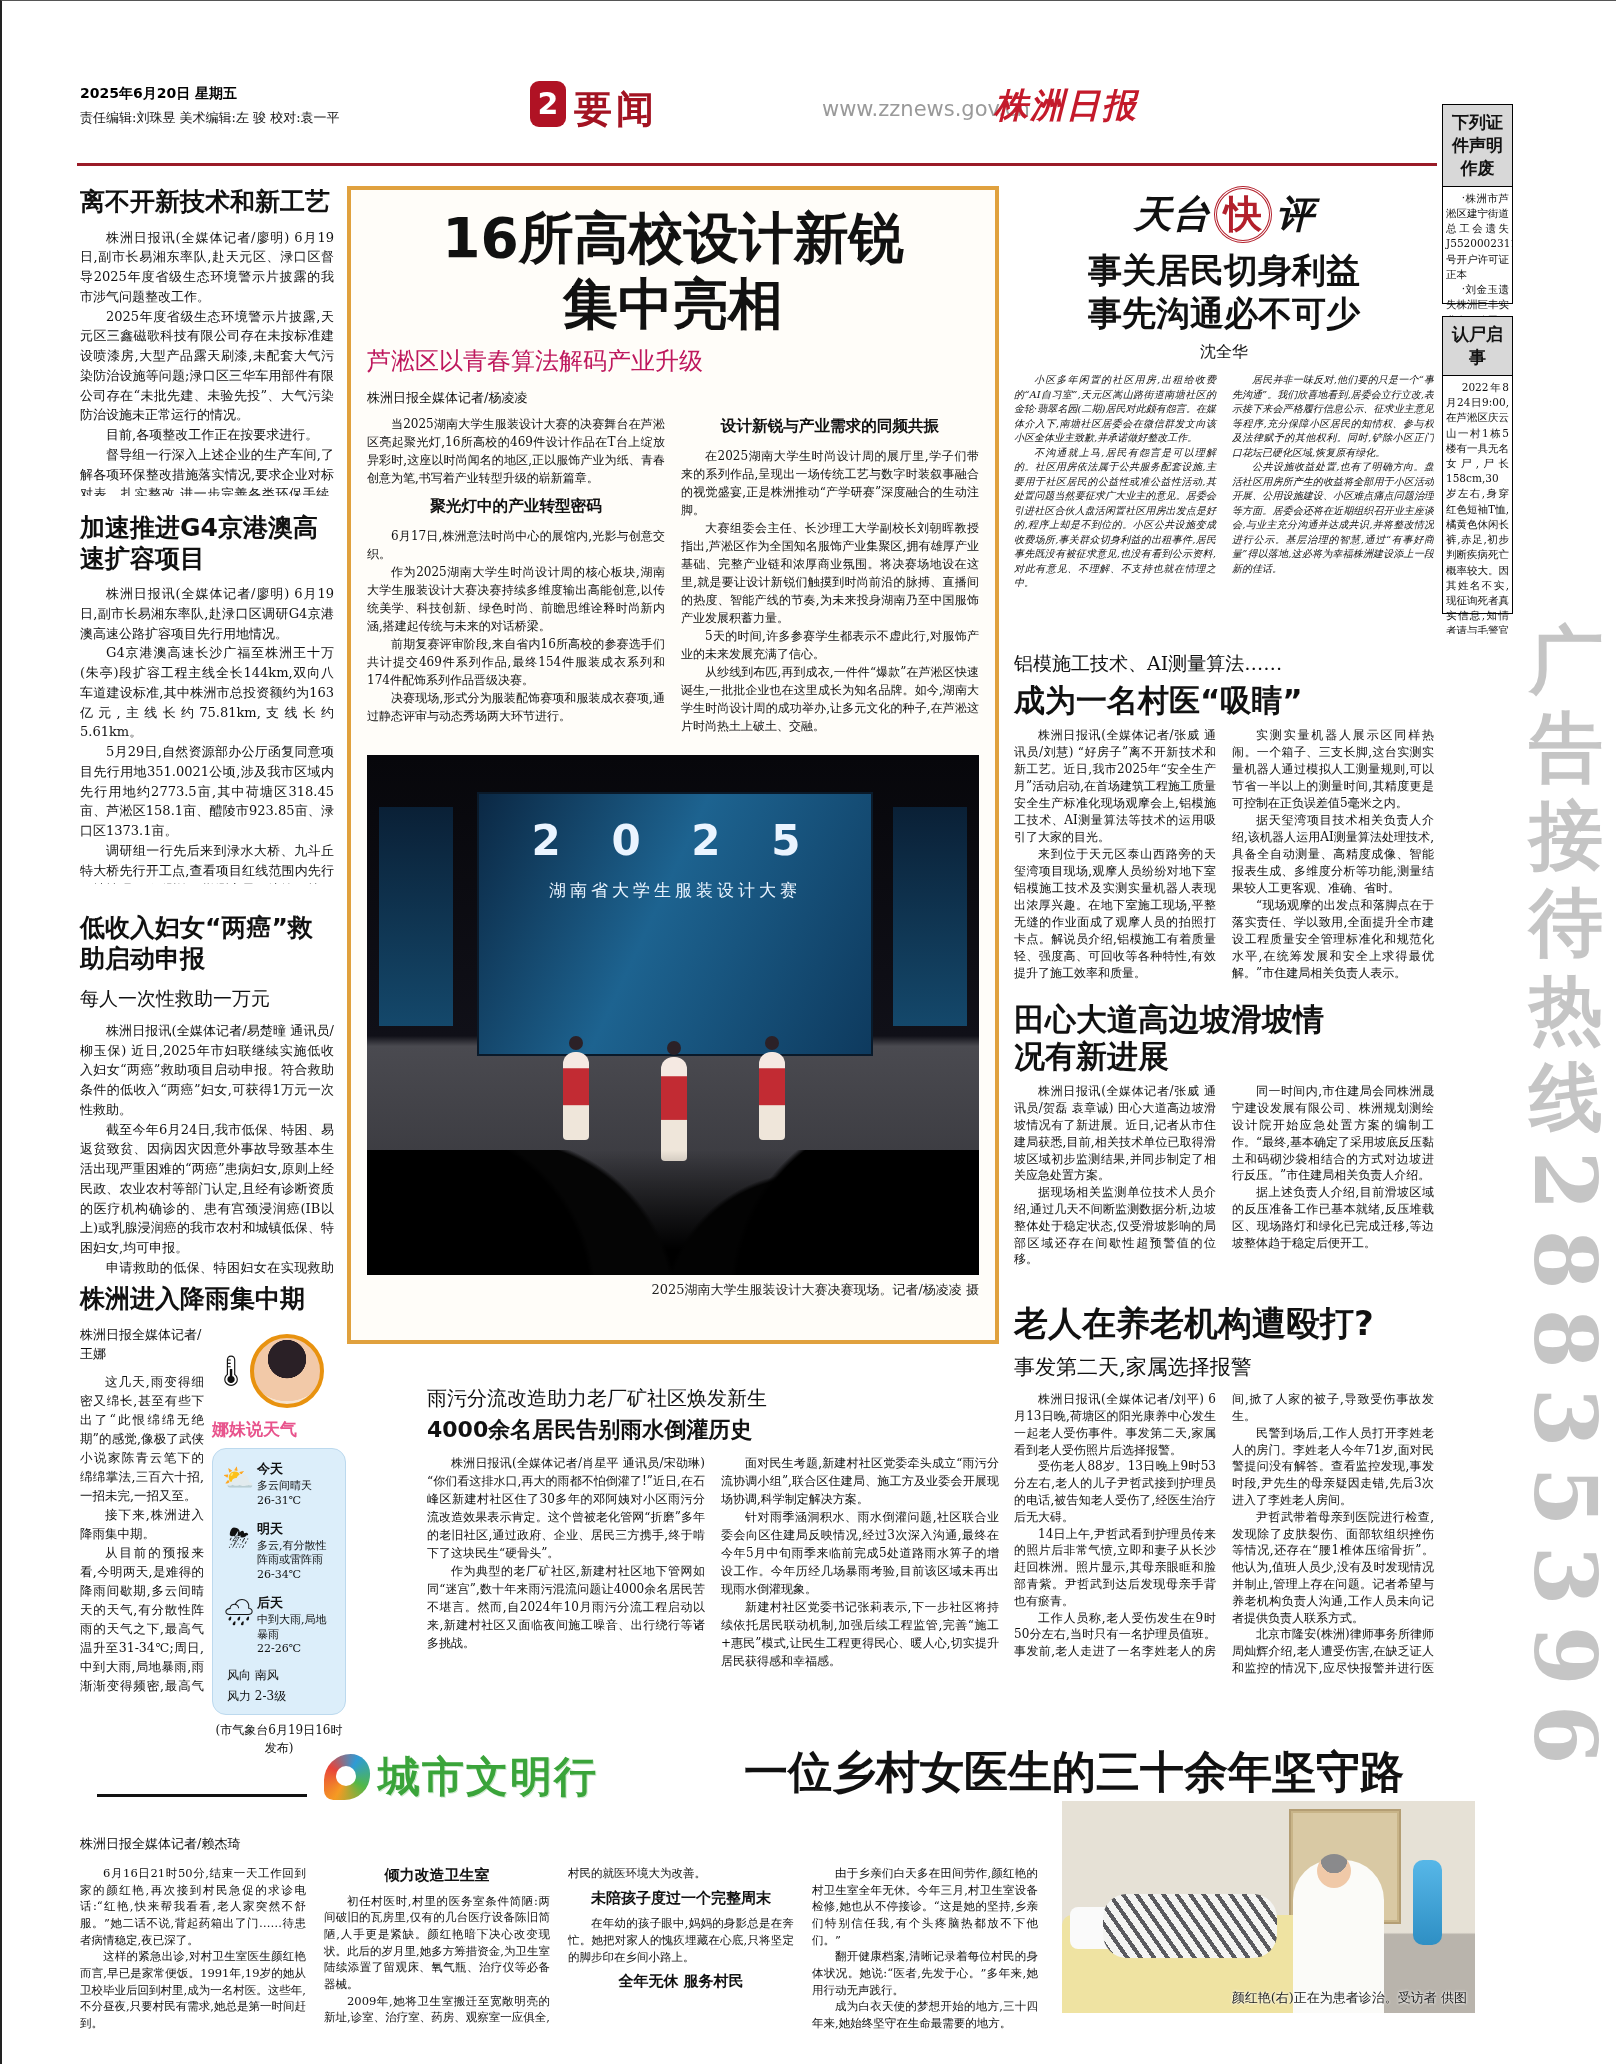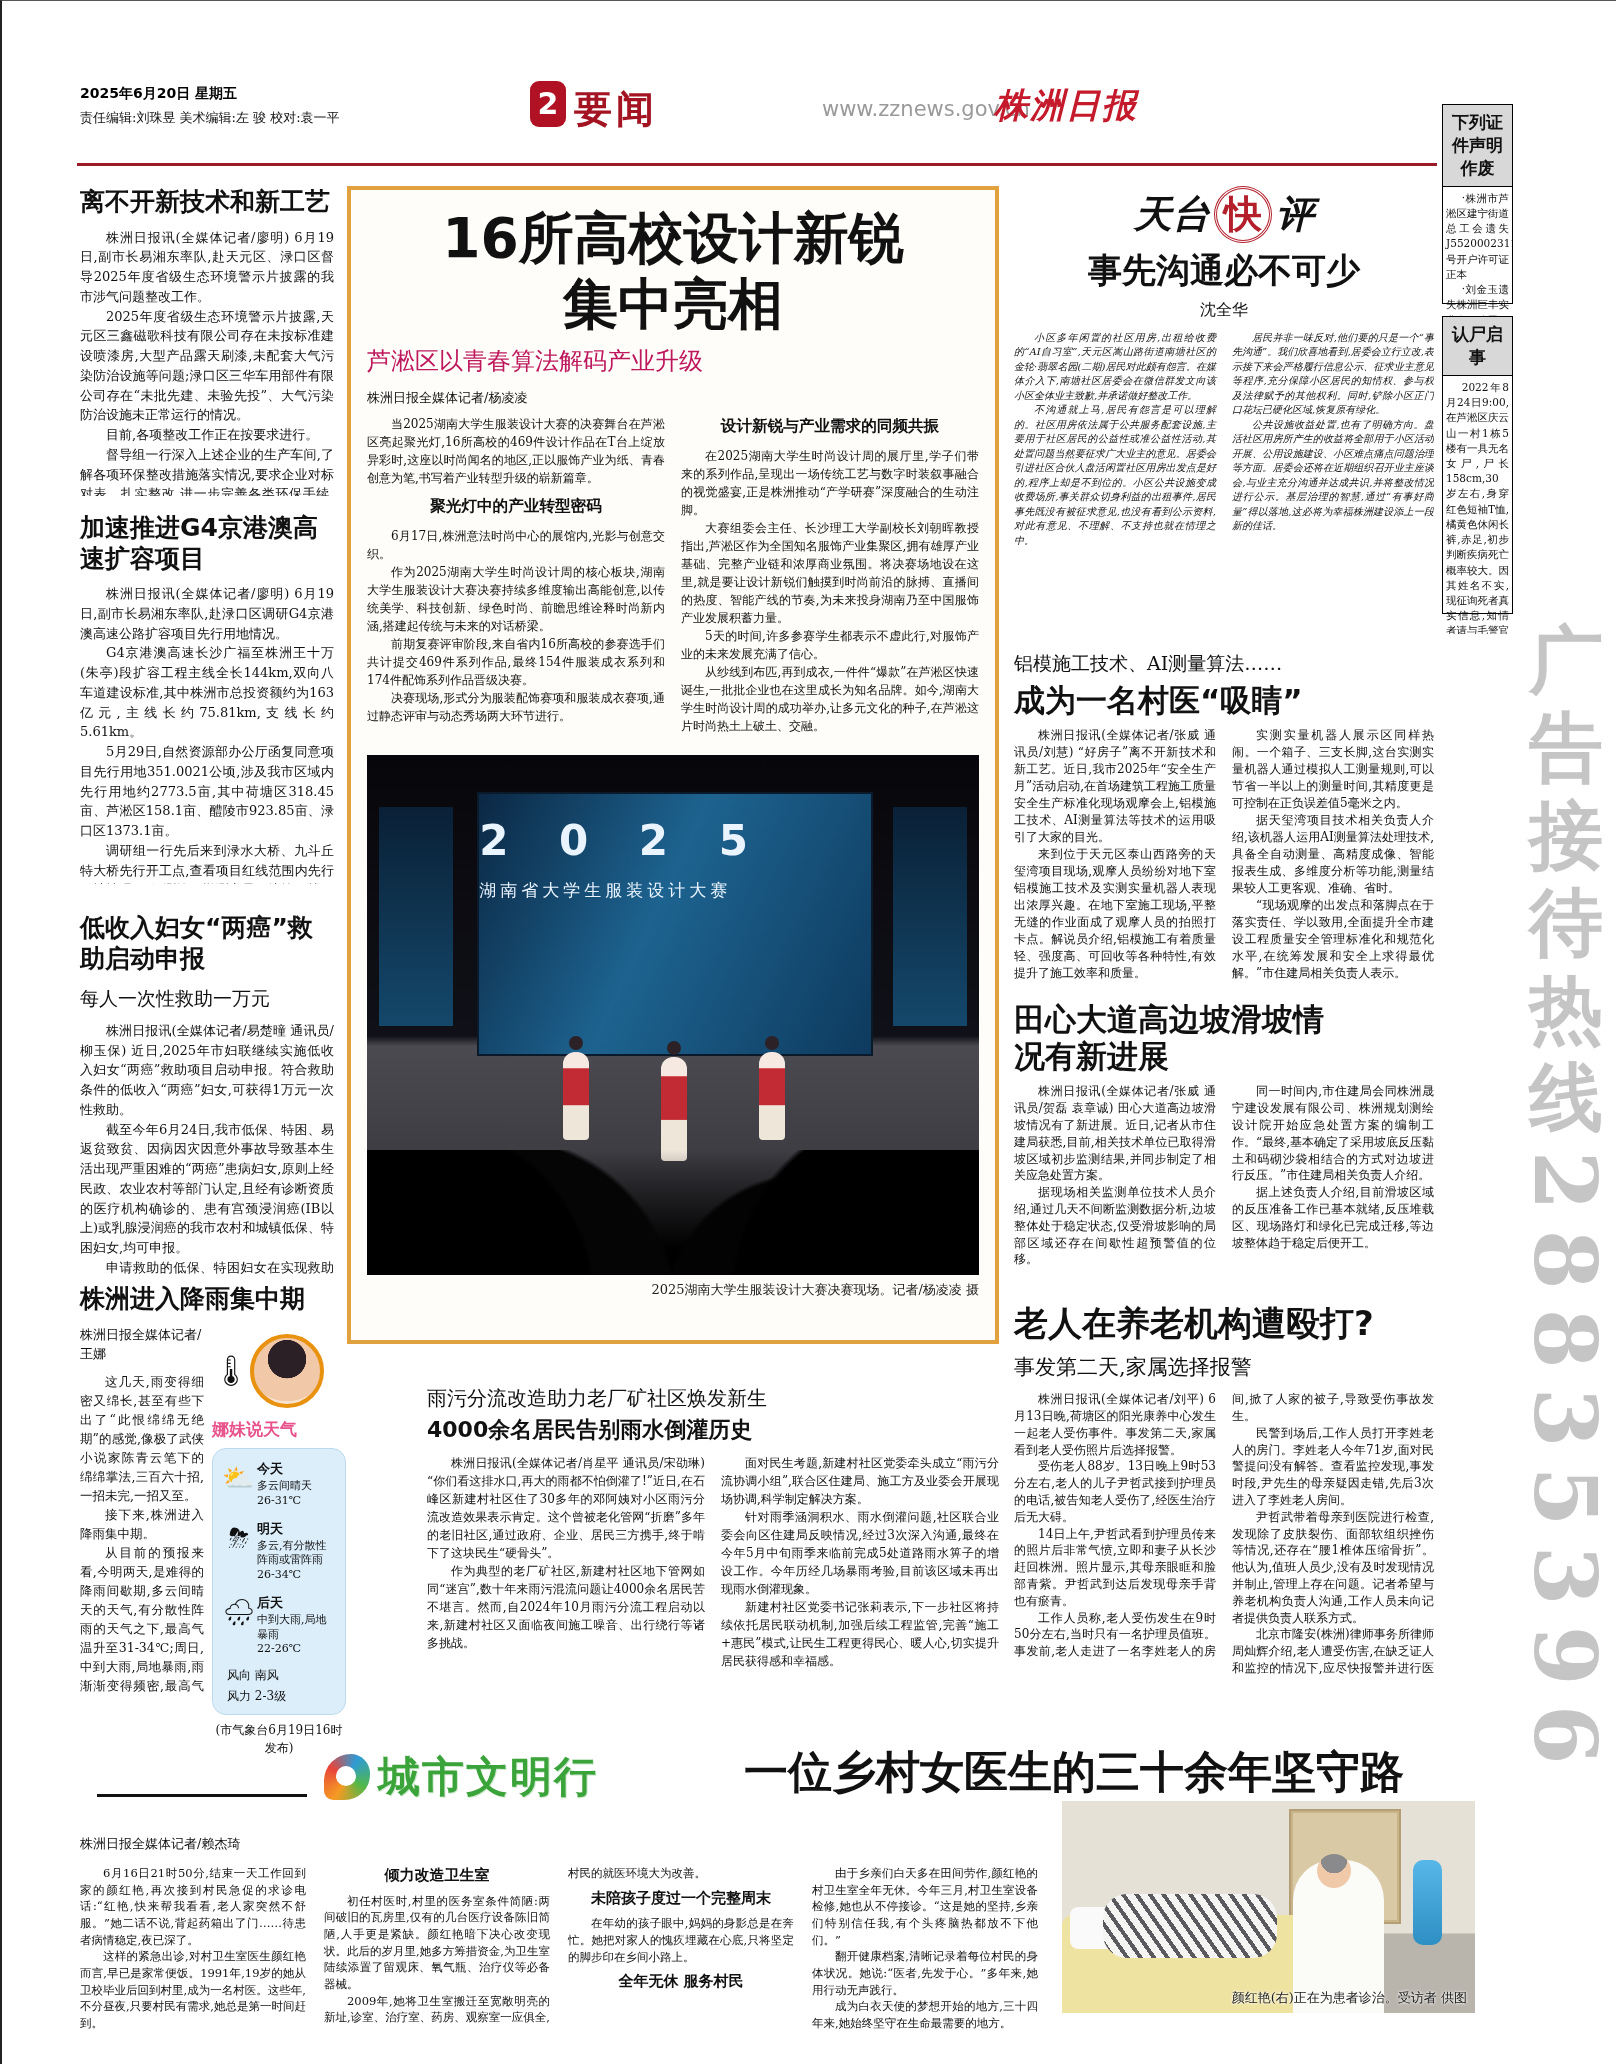--- a/index.html
+++ b/index.html
@@ -46,21 +46,21 @@
   .wx-issued{font-size:12px;text-align:center;margin-top:6px;}
   
   .feature-box{border:4px solid #e0a13e;background:#fffdf9;padding:14px 16px;box-sizing:border-box;}
   .feature-title{font-family:"DejaVu Sans",sans-serif;font-weight:bold;font-size:55px;
       text-align:center;line-height:1.12;margin:4px 0 0 0;}
   .feature-sub{text-align:left;font-size:24px;color:#be185d;margin:10px 0 12px 0;}
   
   .stage{position:relative;background:linear-gradient(#07070b 0%,#101018 54%,#4a4a50 56%,#2e2e33 100%);overflow:hidden;}
   .screen{position:absolute;left:18%;top:7%;width:64%;height:50%;
       background:linear-gradient(115deg,#0b2844,#1d6390 45%,#0e3a5e);border:2px solid #0a1a2a;
-      color:#eaf4ff;text-align:left;font-family:"DejaVu Sans",sans-serif;}
+      color:#eaf4ff;text-align:center;font-family:"DejaVu Sans",sans-serif;}
   .screen .yr{font-size:42px;letter-spacing:18px;margin-top:22px;font-weight:bold;}
   .screen .tt{font-size:17px;letter-spacing:4px;margin-top:14px;}
   .side-screen{position:absolute;top:10%;width:12%;height:42%;background:linear-gradient(#0a2036,#14486b);}
   .model{position:absolute;bottom:26%;width:26px;height:88px;border-radius:12px 12px 4px 4px;
       background:linear-gradient(#f5e9e2 0 18%,#c22b33 19% 60%,#efe6da 61%);}
   .model:before{content:"";position:absolute;top:-16px;left:6px;width:14px;height:14px;border-radius:50%;background:#2b2127;}
   .crowd{position:absolute;bottom:0;left:0;right:0;height:24%;
       background:radial-gradient(circle at 8% 120%,#000 30%,transparent 31%),
                  radial-gradient(circle at 22% 130%,#050505 34%,transparent 35%),
                  radial-gradient(circle at 90% 115%,#000 32%,transparent 33%),
@@ -247,20 +247,21 @@
         <p>株洲日报讯(全媒体记者/肖星平 通讯员/宋劭琳) “你们看这排水口,再大的雨都不怕倒灌了!”近日,在石峰区新建村社区住了30多年的邓阿姨对小区雨污分流改造效果表示肯定。这个曾被老化管网“折磨”多年的老旧社区,通过政府、企业、居民三方携手,终于啃下了这块民生“硬骨头”。</p>
         <p>作为典型的老厂矿社区,新建村社区地下管网如同“迷宫”,数十年来雨污混流问题让4000余名居民苦不堪言。然而,自2024年10月雨污分流工程启动以来,新建村社区又面临夜间施工噪音、出行绕行等诸多挑战。</p>
         <p>面对民生考题,新建村社区党委牵头成立“雨污分流协调小组”,联合区住建局、施工方及业委会开展现场协调,科学制定解决方案。</p>
         <p>针对雨季涵洞积水、雨水倒灌问题,社区联合业委会向区住建局反映情况,经过3次深入沟通,最终在今年5月中旬雨季来临前完成5处道路雨水箅子的增设工作。今年历经几场暴雨考验,目前该区域未再出现雨水倒灌现象。</p>
         <p>新建村社区党委书记张莉表示,下一步社区将持续依托居民联动机制,加强后续工程监管,完善“施工+惠民”模式,让民生工程更得民心、暖人心,切实提升居民获得感和幸福感。</p>
       </div>
   </div>
 
   <div class="abs" style="left:1012px;top:185px;width:420px;">
     <div class="comment-logo"><span>天台</span><span class="kuai">快</span><span>评</span></div>
+    <h2 class="comment-title">事关居民切身利益</h2>
     <h2 class="comment-title">事先沟通必不可少</h2>
     <div class="comment-author">沈全华</div>
     <div class="flow cols2 italic-body clip" style="height:246px;font-size:10px;line-height:1.45;">
         <p>小区多年闲置的社区用房,出租给收费的“AI自习室”,天元区嵩山路街道南塘社区的金轮·翡翠名园(二期)居民对此颇有怨言。在媒体介入下,南塘社区居委会在微信群发文向该小区全体业主致歉,并承诺做好整改工作。</p>
         <p>不沟通就上马,居民有怨言是可以理解的。社区用房依法属于公共服务配套设施,主要用于社区居民的公益性或准公益性活动,其处置问题当然要征求广大业主的意见。居委会引进社区合伙人盘活闲置社区用房出发点是好的,程序上却是不到位的。小区公共设施变成收费场所,事关群众切身利益的出租事件,居民事先既没有被征求意见,也没有看到公示资料,对此有意见、不理解、不支持也就在情理之中。</p>
         <p>居民并非一味反对,他们要的只是一个“事先沟通”。我们欣喜地看到,居委会立行立改,表示接下来会严格履行信息公示、征求业主意见等程序,充分保障小区居民的知情权、参与权及法律赋予的其他权利。同时,铲除小区正门口花坛已硬化区域,恢复原有绿化。</p>
         <p>公共设施收益处置,也有了明确方向。盘活社区用房所产生的收益将全部用于小区活动开展、公用设施建设、小区难点痛点问题治理等方面。居委会还将在近期组织召开业主座谈会,与业主充分沟通并达成共识,并将整改情况进行公示。基层治理的智慧,通过“有事好商量”得以落地,这必将为幸福株洲建设添上一段新的佳话。</p>
       </div>
   </div>
 

